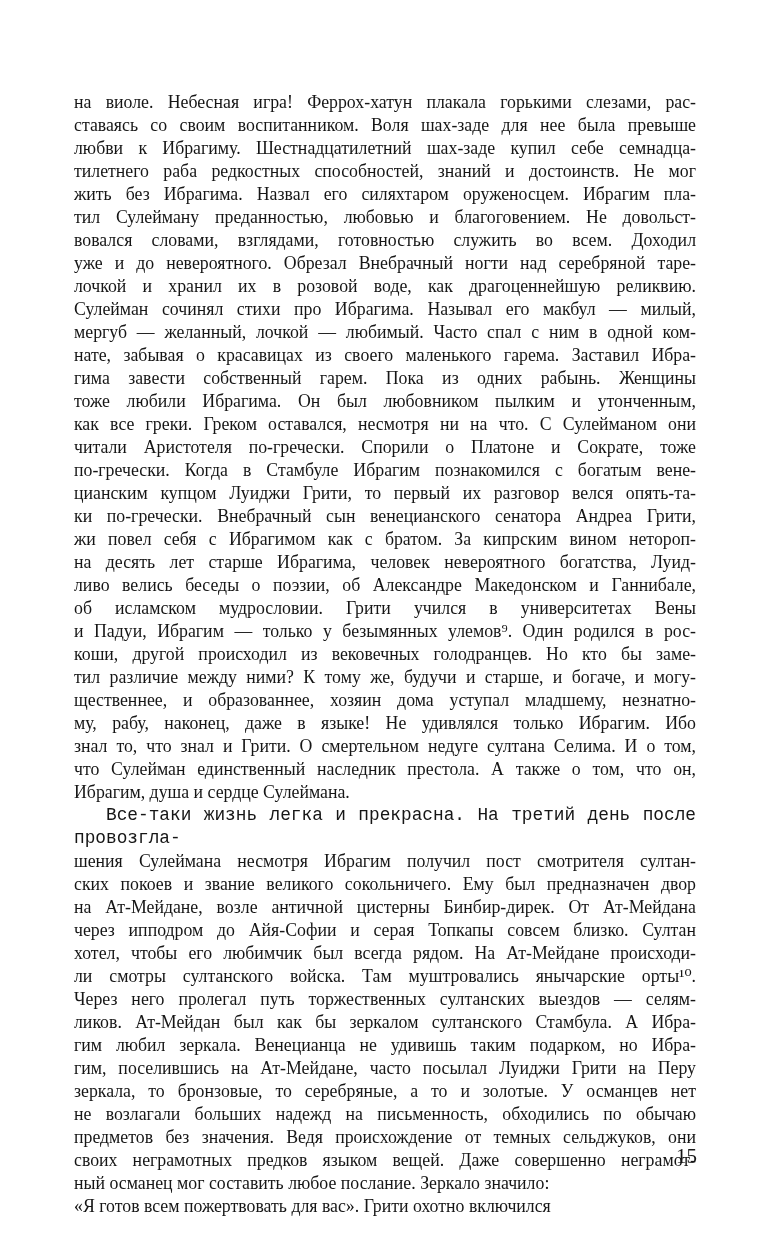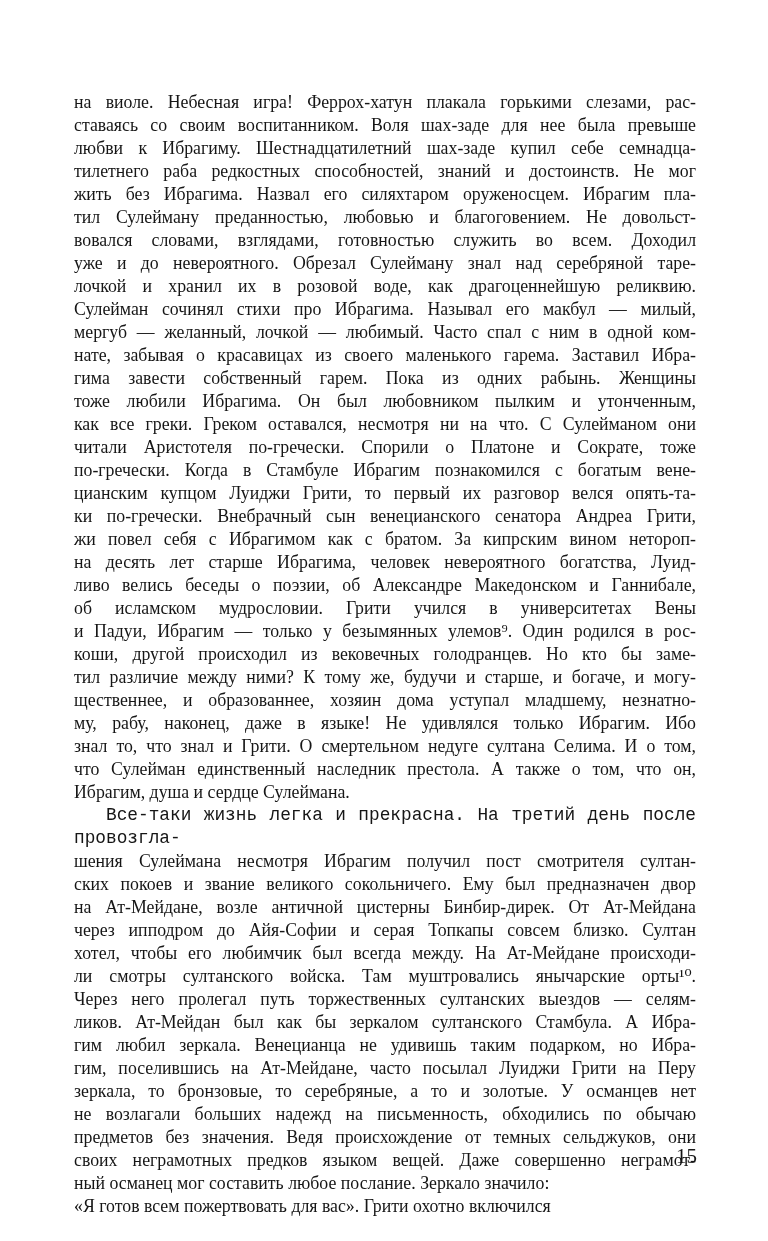--- a/index.html
+++ b/index.html
@@ -55,21 +55,21 @@
 
 <div class="text-block">
     <div class="paragraph">
       <div class="line">на виоле. Небесная игра! Феррох-хатун плакала горькими слезами, рас-</div>
       <div class="line">ставаясь со своим воспитанником. Воля шах-заде для нее была превыше</div>
       <div class="line">любви к Ибрагиму. Шестнадцатилетний шах-заде купил себе семнадца-</div>
       <div class="line">тилетнего раба редкостных способностей, знаний и достоинств. Не мог</div>
       <div class="line">жить без Ибрагима. Назвал его силяхтаром оруженосцем. Ибрагим пла-</div>
       <div class="line">тил Сулейману преданностью, любовью и благоговением. Не довольст-</div>
       <div class="line">вовался словами, взглядами, готовностью служить во всем. Доходил</div>
-      <div class="line">уже и до невероятного. Обрезал Сулейману знал над серебряной таре-</div>
+      <div class="line">уже и до невероятного. Обрезал Внебрачный ногти над серебряной таре-</div>
       <div class="line">лочкой и хранил их в розовой воде, как драгоценнейшую реликвию.</div>
       <div class="line">Сулейман сочинял стихи про Ибрагима. Называл его макбул — милый,</div>
       <div class="line">мергуб — желанный, лочкой — любимый. Часто спал с ним в одной ком-</div>
       <div class="line">нате, забывая о красавицах из своего маленького гарема. Заставил Ибра-</div>
       <div class="line">гима завести собственный гарем. Пока из одних рабынь. Женщины</div>
       <div class="line">тоже любили Ибрагима. Он был любовником пылким и утонченным,</div>
       <div class="line">как все греки. Греком оставался, несмотря ни на что. С Сулейманом они</div>
       <div class="line">читали Аристотеля по-гречески. Спорили о Платоне и Сократе, тоже</div>
       <div class="line">по-гречески. Когда в Стамбуле Ибрагим познакомился с богатым вене-</div>
       <div class="line">цианским купцом Луиджи Грити, то первый их разговор велся опять-та-</div>
@@ -86,21 +86,21 @@
       <div class="line">знал то, что знал и Грити. О смертельном недуге султана Селима. И о том,</div>
       <div class="line">что Сулейман единственный наследник престола. А также о том, что он,</div>
       <div class="line para-end">Ибрагим, душа и сердце Сулеймана.</div>
     </div>
     <div class="paragraph">
       <div class="line indent">Все-таки жизнь легка и прекрасна. На третий день после провозгла-</div>
       <div class="line">шения Сулеймана несмотря Ибрагим получил пост смотрителя султан-</div>
       <div class="line">ских покоев и звание великого сокольничего. Ему был предназначен двор</div>
       <div class="line">на Ат-Мейдане, возле античной цистерны Бинбир-дирек. От Ат-Мейдана</div>
       <div class="line">через ипподром до Айя-Софии и серая Топкапы совсем близко. Султан</div>
-      <div class="line">хотел, чтобы его любимчик был всегда между. На Ат-Мейдане происходи-</div>
+      <div class="line">хотел, чтобы его любимчик был всегда рядом. На Ат-Мейдане происходи-</div>
       <div class="line">ли смотры султанского войска. Там муштровались янычарские орты¹⁰.</div>
       <div class="line">Через него пролегал путь торжественных султанских выездов — селям-</div>
       <div class="line">ликов. Ат-Мейдан был как бы зеркалом султанского Стамбула. А Ибра-</div>
       <div class="line">гим любил зеркала. Венецианца не удивишь таким подарком, но Ибра-</div>
       <div class="line">гим, поселившись на Ат-Мейдане, часто посылал Луиджи Грити на Перу</div>
       <div class="line">зеркала, то бронзовые, то серебряные, а то и золотые. У османцев нет</div>
       <div class="line">не возлагали больших надежд на письменность, обходились по обычаю</div>
       <div class="line">предметов без значения. Ведя происхождение от темных сельджуков, они</div>
       <div class="line">своих неграмотных предков языком вещей. Даже совершенно неграмот-</div>
       <div class="line para-end">ный османец мог составить любое послание. Зеркало значило:</div>

